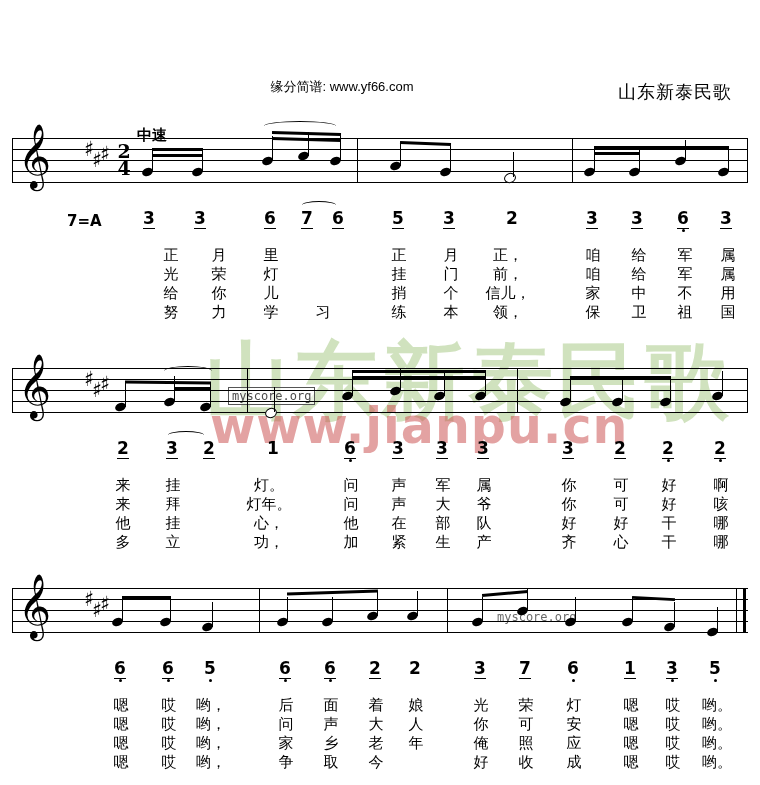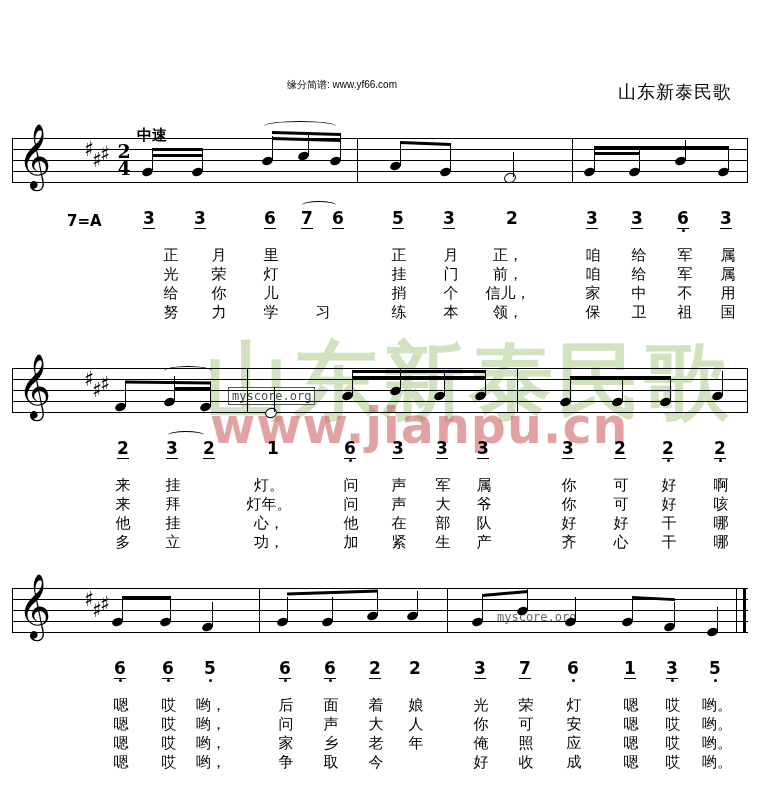--- a/index.html
+++ b/index.html
@@ -24,21 +24,21 @@
     vertical-align:middle;
   }
   .title-sub{
     font-family:"DejaVu Sans", sans-serif;
     font-size:16px;font-weight:bold;
     vertical-align:middle;
     margin-left:2px;
   }
   .credit-center{
     position:absolute;top:78px;left:0;width:684px;text-align:center;
-    font-size:10px;font-family:"Liberation Sans", sans-serif;
+    font-size:13px;font-family:"Liberation Sans", sans-serif;
   }
   .credit-right{
     position:absolute;top:80px;right:28px;
     font-size:18px;font-family:"DejaVu Sans", sans-serif;
     letter-spacing:1px;
   }
 
   
   .wm{
     position:absolute;pointer-events:none;user-select:none;

